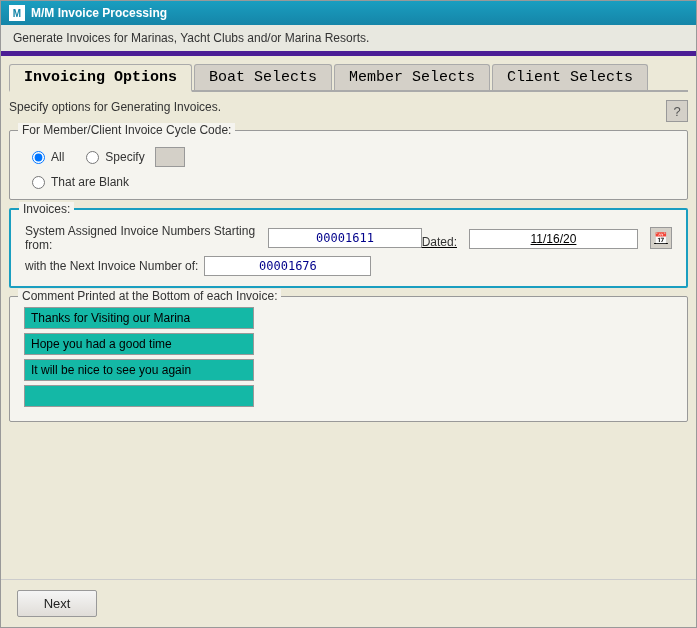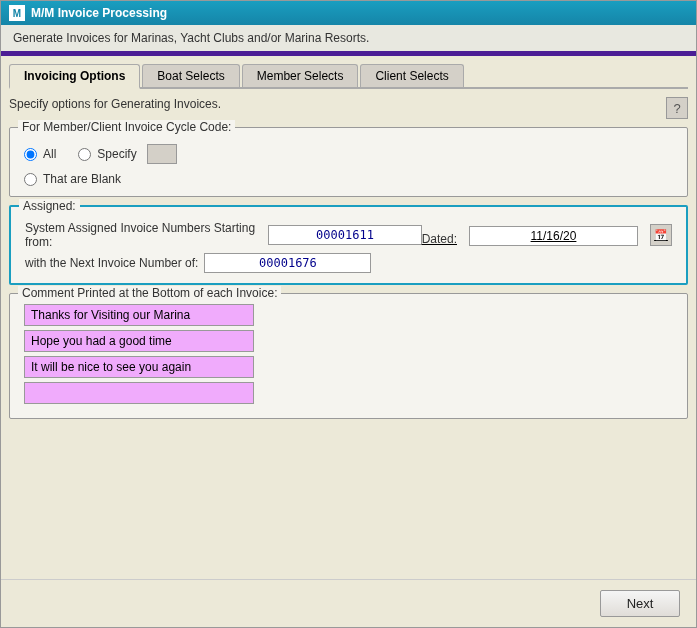--- a/index.html
+++ b/index.html
@@ -63,27 +63,28 @@
     }
 
     .tab-bar {
       display: flex;
       border-bottom: 2px solid #aaa;
       margin-bottom: 8px;
     }
 
     .tab {
       padding: 4px 14px;
-      font-size: 12px;
+      font-size: 15px;
       background: #d4d0c8;
       border: 1px solid #aaa;
       border-bottom: none;
       cursor: pointer;
       margin-right: 2px;
       border-radius: 3px 3px 0 0;
+      font-family: Liberation Mono, monospace;
     }
 
     .tab.active {
       background: #ece9d8;
       border-bottom: 2px solid #ece9d8;
       margin-bottom: -2px;
       font-weight: bold;
     }
 
     .content-area {
@@ -109,21 +110,21 @@
       align-items: center;
       justify-content: center;
       font-size: 13px;
       color: #555;
       cursor: pointer;
     }
 
     .fieldset {
       border: 1px solid #999;
       border-radius: 2px;
-      padding: 10px 14px;
+      padding: 10px 22px;
       background: #f5f4ef;
       position: relative;
     }
 
     .fieldset-legend {
       position: absolute;
       top: -8px;
       left: 8px;
       background: #f5f4ef;
       padding: 0 4px;
@@ -239,34 +240,34 @@
       background: #f5f4ef;
       padding: 0 4px;
       font-size: 12px;
       color: #333;
     }
 
     .comment-input {
       display: block;
       width: 230px;
       border: 1px solid #999;
-      background: #f0abfc;
+      background: #14b8a6;
       padding: 3px 6px;
       font-size: 12px;
       margin-bottom: 4px;
     }
 
     .comment-input:last-child {
       margin-bottom: 0;
     }
 
     .footer {
       padding: 10px 16px;
       display: flex;
-      justify-content: flex-end;
+      justify-content: space-between;
       gap: 12px;
       background: #ece9d8;
       border-top: 1px solid #ccc;
       flex-shrink: 0;
     }
 
     .btn {
       min-width: 80px;
       padding: 5px 20px;
       font-size: 13px;
@@ -334,21 +335,21 @@
             <div class="specify-box"></div>
           </div>
           <div class="radio-row">
             <input type="radio" name="cycle" id="blank" style="">
             <label for="blank">That are Blank</label>
           </div>
         </div>
       </div>
 
       <div class="invoices-fieldset">
-        <span class="invoices-legend">Assigned:</span>
+        <span class="invoices-legend">Invoices:</span>
         <div class="invoice-rows-container">
           <div class="invoice-row-top">
             <span class="invoice-label">System Assigned Invoice Numbers Starting from:</span>
             <input class="invoice-number" type="text" value="00001611" style="margin-left: 6px;">
             <div class="dated-group">
               <span class="invoice-label">Dated:</span>
               <input class="date-field" type="text" value="11/16/20" style="">
               <div class="date-picker-btn">📅</div>
             </div>
           </div>

